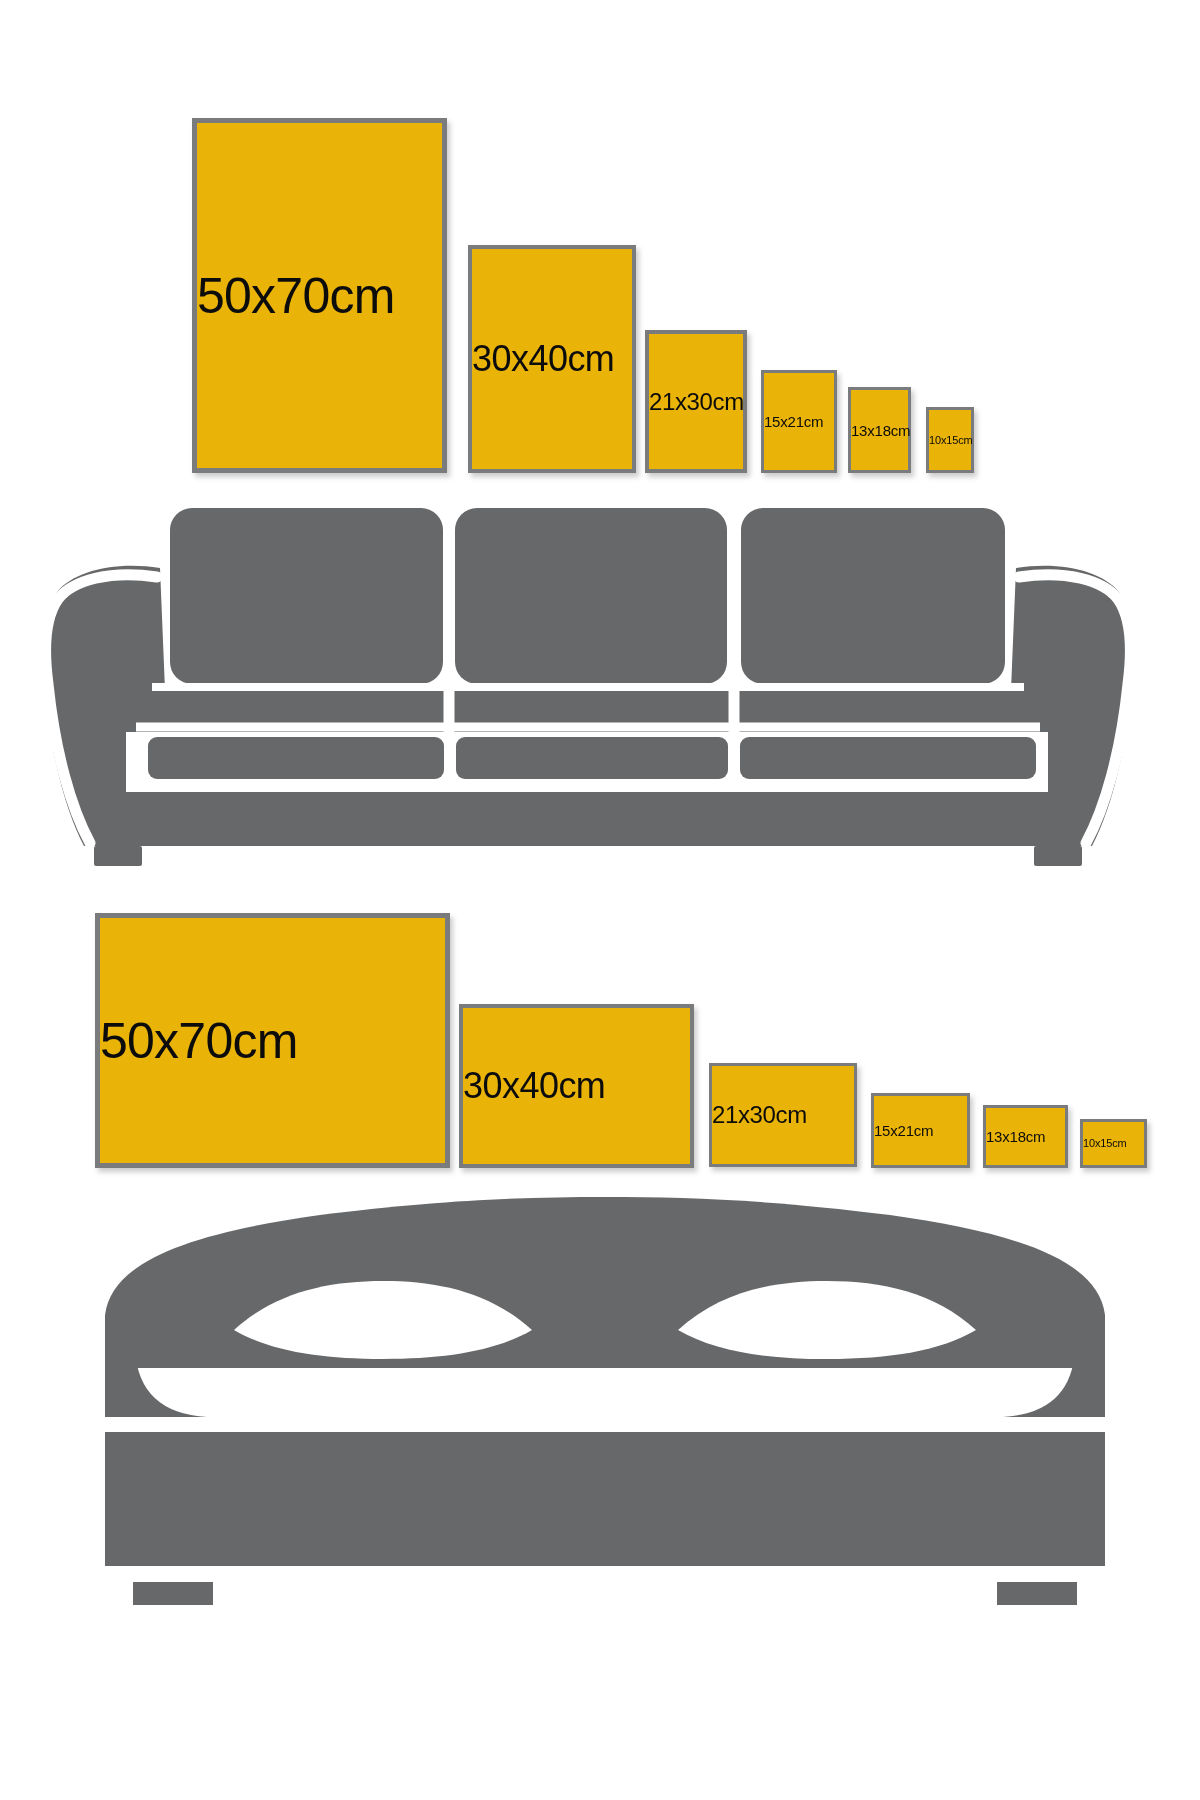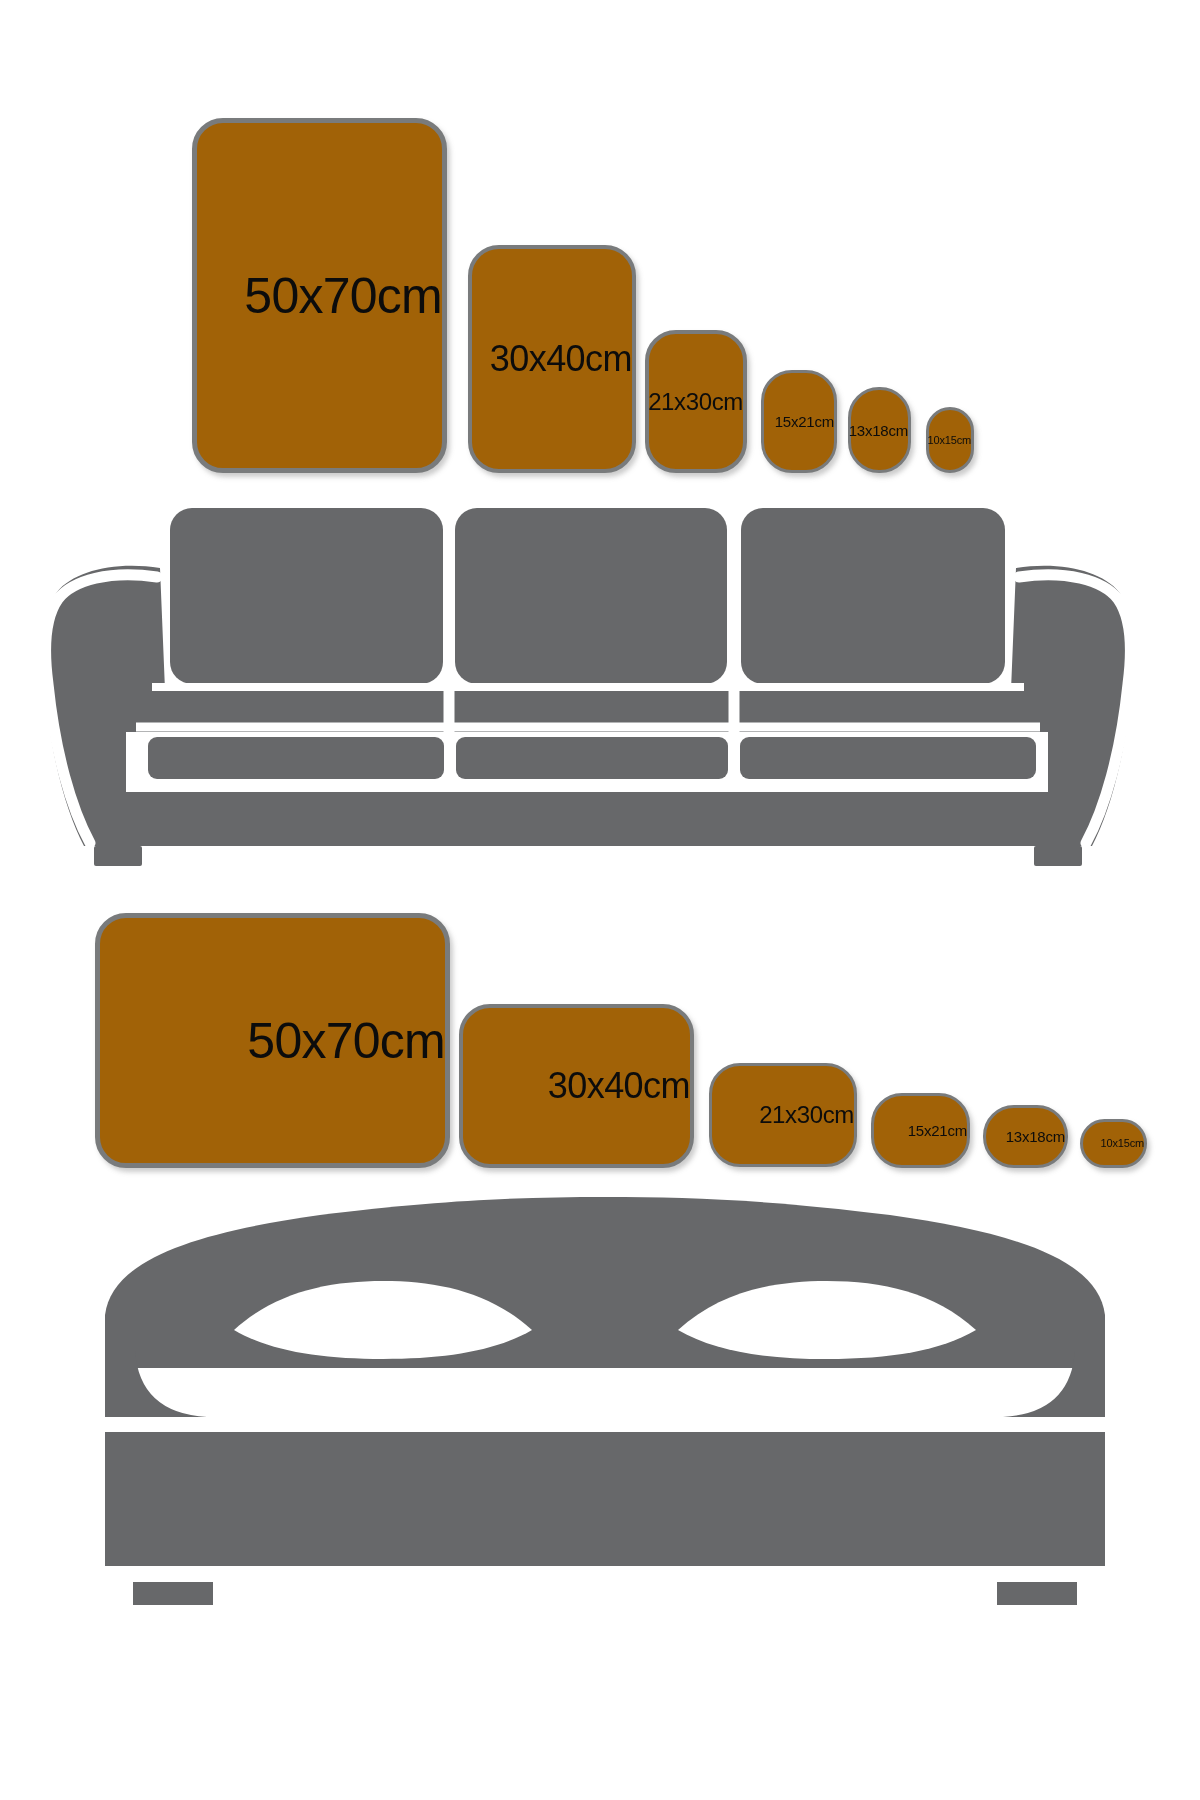--- a/index.html
+++ b/index.html
@@ -2,28 +2,27 @@
 <html><head>
 <meta charset="utf-8">
 <style>
   html,body{margin:0;padding:0;background:#ffffff;}
   body{width:1200px;height:1800px;position:relative;font-family:"Liberation Sans",sans-serif;overflow:hidden;}
   .canvas{position:absolute;left:0;top:0;width:1200px;height:1800px;}
   .furniture-svg{position:absolute;left:0;top:0;width:1200px;height:1800px;}
   .frame{
     position:absolute;
     box-sizing:border-box;
-    background:#a16207;
+    background:#eab308;
     border-style:solid;
     border-color:#797b7c;
     display:flex;
     align-items:center;
-    justify-content:flex-end;
+    justify-content:flex-start;
     box-shadow:3px 4px 5px rgba(110,110,110,0.35);
-    border-radius:31px;
   }
   .frame-label{
     color:#0c0c0c;
     white-space:nowrap;
     letter-spacing:-0.015em;
     line-height:1;
   }
 </style>
 </head>
 <body>

